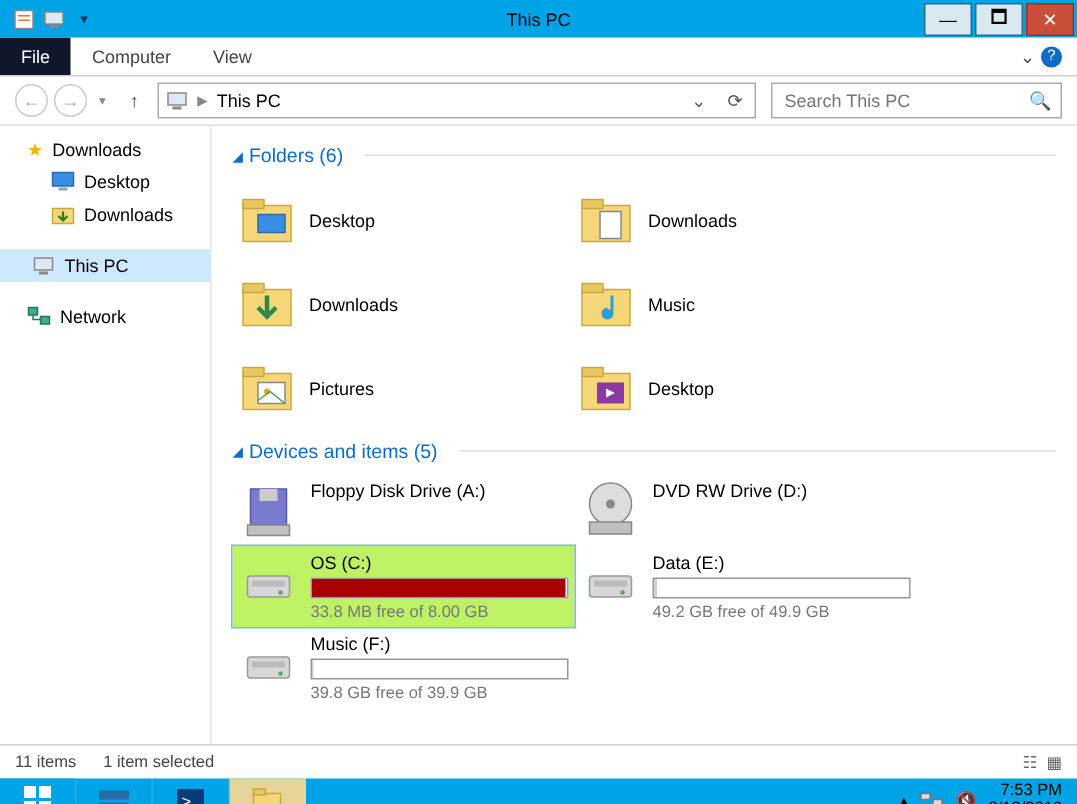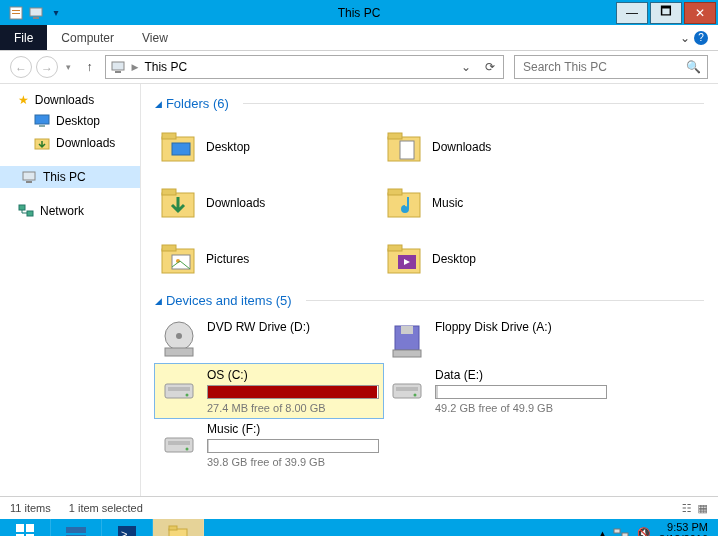--- a/index.html
+++ b/index.html
@@ -30,21 +30,21 @@
 .sb-item.sub{padding-left:34px}
 .sb-item.sel{background:#cde8ff;border-left:3px solid transparent}
 .sb-spacer{height:12px}
 .main{flex:1;padding:6px 14px;overflow:auto}
 .grp-hdr{display:flex;align-items:center;color:#0c6cc9;font-size:13px;margin:6px 0 8px 0;gap:4px}
 .grp-hdr .rule{flex:1;height:1px;background:#e0e0e0;margin-left:10px}
 .items{display:flex;flex-wrap:wrap}
 .fitem{width:220px;height:50px;display:flex;align-items:center;gap:8px;padding:3px}
 .fitem .ic{width:40px;height:40px;flex:0 0 40px;display:flex;align-items:center;justify-content:center}
 .ditem{width:220px;padding:4px;display:flex;gap:8px}
-.ditem.sel{background:#fef9c3;outline:1px solid #7ab7ea}
+.ditem.sel{background:#bef264;outline:1px solid #7ab7ea}
 .ditem .ic{width:40px;height:40px;flex:0 0 40px;display:flex;align-items:center;justify-content:center}
 .dinfo{flex:1}
 .dbar{width:170px;height:12px;border:1px solid #999;margin:3px 0;background:#fff;position:relative}
 .dbar .fill{position:absolute;left:0;top:0;bottom:0;background:#a90000}
 .dbar .fillgrey{position:absolute;left:0;top:0;bottom:0;background:#d0d0d0}
 .dfree{color:#777;font-size:11px}
 .statusbar{height:22px;border-top:1px solid #d0d0d0;display:flex;align-items:center;padding:0 10px;font-size:11px;color:#444}
 .status-icons{margin-left:auto;display:flex;gap:6px;color:#666}
 .taskbar{height:28px;background:#00a3e6;display:flex;align-items:stretch}
 .tb-btn{width:50px;display:flex;align-items:center;justify-content:center;border-right:1px solid rgba(255,255,255,0.15)}
@@ -230,55 +230,55 @@
 
     <div class="grp-hdr">
       <span style="font-size:9px">◢</span>
       <span><span>Devices and items</span> (<span>5</span>)</span>
       <div class="rule"></div>
     </div>
     <div class="items" id="drives-wrap">
         <div class="ditem">
           <span class="ic">
             <svg width="40" height="40">
+              <rect x="8" y="6" width="24" height="24" fill="#7a7ad0" stroke="#55a"></rect>
+              <rect x="14" y="6" width="12" height="8" fill="#ccc"></rect>
+              <rect x="6" y="30" width="28" height="7" fill="#c0c0c0" stroke="#888"></rect>
+            </svg>
+          </span>
+          <div class="dinfo">
+            <div>Floppy Disk Drive (A:)</div>
+          </div>
+        </div>
+        <div class="ditem">
+          <span class="ic">
+            <svg width="40" height="40">
               <ellipse cx="20" cy="16" rx="14" ry="14" fill="#ddd" stroke="#888"></ellipse>
               <circle cx="20" cy="16" r="3" fill="#888"></circle>
               <rect x="6" y="28" width="28" height="8" fill="#c0c0c0" stroke="#888"></rect>
             </svg>
           </span>
           <div class="dinfo">
             <div>DVD RW Drive (D:)</div>
-          </div>
-        </div>
-        <div class="ditem">
-          <span class="ic">
-            <svg width="40" height="40">
-              <rect x="8" y="6" width="24" height="24" fill="#7a7ad0" stroke="#55a"></rect>
-              <rect x="14" y="6" width="12" height="8" fill="#ccc"></rect>
-              <rect x="6" y="30" width="28" height="7" fill="#c0c0c0" stroke="#888"></rect>
-            </svg>
-          </span>
-          <div class="dinfo">
-            <div>Floppy Disk Drive (A:)</div>
           </div>
         </div>
         <div class="ditem sel">
           <span class="ic">
             <svg width="40" height="40">
               <rect x="6" y="16" width="28" height="14" rx="2" fill="#d7d7d7" stroke="#999"></rect>
               <rect x="9" y="19" width="22" height="4" fill="#bbb"></rect>
               <circle cx="28" cy="27" r="1.5" fill="#5a5"></circle>
             </svg>
           </span>
           <div class="dinfo">
             <div>OS (C:)</div>
             <div class="dbar">
               <div class="fill" style="width:99.7%"></div>
             </div>
-            <div class="dfree">27.4 MB free of 8.00 GB</div>
+            <div class="dfree">33.8 MB free of 8.00 GB</div>
           </div>
         </div>
         <div class="ditem">
           <span class="ic">
             <svg width="40" height="40">
               <rect x="6" y="16" width="28" height="14" rx="2" fill="#d7d7d7" stroke="#999"></rect>
               <rect x="9" y="19" width="22" height="4" fill="#bbb"></rect>
               <circle cx="28" cy="27" r="1.5" fill="#5a5"></circle>
             </svg>
           </span>
@@ -350,17 +350,17 @@
   <div class="tb-tray">
     <span style="color:#000">▴</span>
     <span>
         <svg width="16" height="14">
           <rect x="1" y="3" width="6" height="4" fill="#ddd" stroke="#777"></rect>
           <rect x="9" y="7" width="6" height="4" fill="#ddd" stroke="#777"></rect>
         </svg>
       </span>
     <span style="color:#d33">🔇</span>
     <div class="tb-clock">
-      <div>9:53 PM</div>
+      <div>7:53 PM</div>
       <div>8/12/2016</div>
     </div>
   </div>
 </div>
 
 </body></html>

